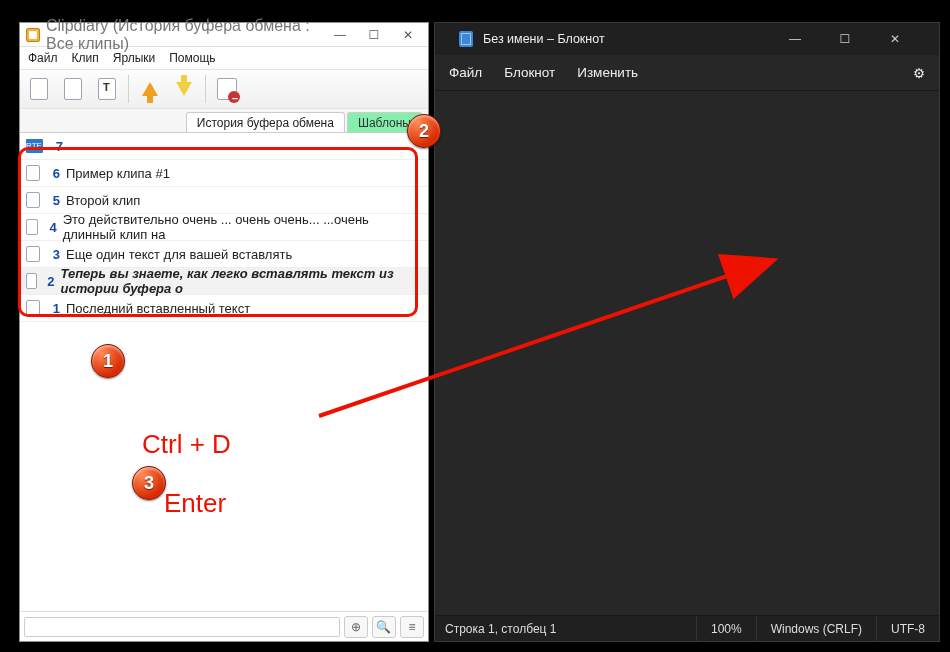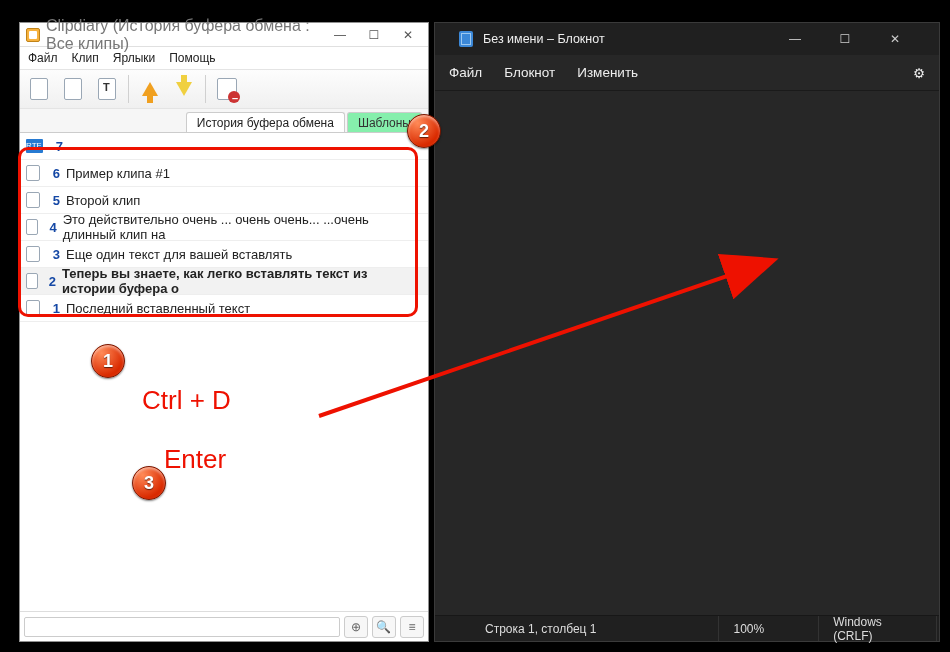--- a/index.html
+++ b/index.html
@@ -72,21 +72,21 @@
 
   .cd-list { flex: 1; overflow: hidden; position: relative; }
   .cd-row {
     height: 27px; display: flex; align-items: center; gap: 6px;
     padding: 0 6px; border-bottom: 1px solid #eee; font-size: 13px; color:#222;
   }
   .cd-row .doc-ico { width:14px; height:16px; border:1px solid #9aa7b5; background:#fff; border-radius:2px; }
   .cd-row .rtf-ico { width:17px; height:14px; background:#267ad2; color:#fff; font-size:8px; line-height:14px; text-align:left; border-radius:1px; }
   .cd-row .num { color:#1548a5; font-weight:bold; width:14px; text-align:right; }
   .cd-row.selected { background:#f2f2f2; }
-  .cd-row.selected .clip-text { font-weight: bold; }
+  .cd-row.selected .clip-text { font-weight: bold; font-style: italic; }
 
   .cd-bottombar {
     height: 30px; border-top: 1px solid #ddd; display:flex; align-items:center;
     padding: 0 4px; gap: 4px;
   }
   .cd-search { flex:1; height:20px; border:1px solid #ccc; border-radius:2px; background:#fff; }
   .cd-ico-btn { width:24px; height:22px; border:1px solid #ccc; border-radius:3px; display:flex; align-items:center; justify-content:center; background:#f7f7f7; color:#666; }
 
   
   .notepad {
@@ -109,36 +109,36 @@
   .np-menubar {
     height: 36px; display:flex; align-items:center; gap: 22px; padding: 0 14px;
     font-size: 13.5px; color:#eee; border-bottom: 1px solid #1a1a1a;
   }
   .np-menubar .gear { margin-left:auto; }
   .np-body { flex:1; background: #272727; }
   .np-status {
     height: 26px; display:flex; align-items:center; font-size: 12px;
     background: #202020; border-top:1px solid #171717; color:#ddd;
   }
-  .np-status > div { padding: 0 14px; border-left:1px solid #333; height:100%; display:flex; align-items:center;margin-left:40px;}
+  .np-status > div { padding: 0 14px; border-left:1px solid #333; height:100%; display:flex; align-items:center;}
   .np-status > div:first-child { border:none; flex:0 0 auto; padding-left:10px;}
   .np-status .spacer { flex:1; border:none;}
 
   
   .redbox {
     position:absolute; border:3px solid #e10; border-radius:10px;
   }
   .badge {
     position:absolute; width:34px; height:34px; border-radius:50%;
     background: radial-gradient(circle at 30% 25%, #ff8a57, #d92a00 70%);
     border:1px solid #7a1600; box-shadow: inset 0 2px 3px rgba(255,255,255,.5), 0 1px 2px rgba(0,0,0,.5);
     color:#fff; font-weight:bold; font-size:18px; display:flex; align-items:center; justify-content:center;
     text-shadow:0 1px 1px rgba(0,0,0,.6);
   }
-  .anno-text { position:absolute; color:#e10; font-size:26px; font-weight:500; font-family: Arial, sans-serif; }
+  .anno-text { position:absolute; color:#e10; font-size:26px; font-weight:500; font-family: Arial, sans-serif; margin-top: 44px; }
 
   svg.arrow { position:absolute; pointer-events:none; }
 </style>
 </head>
 <body>
 
 <div class="frame">
 
   <div class="clipdiary">
     <div class="cd-titlebar">

